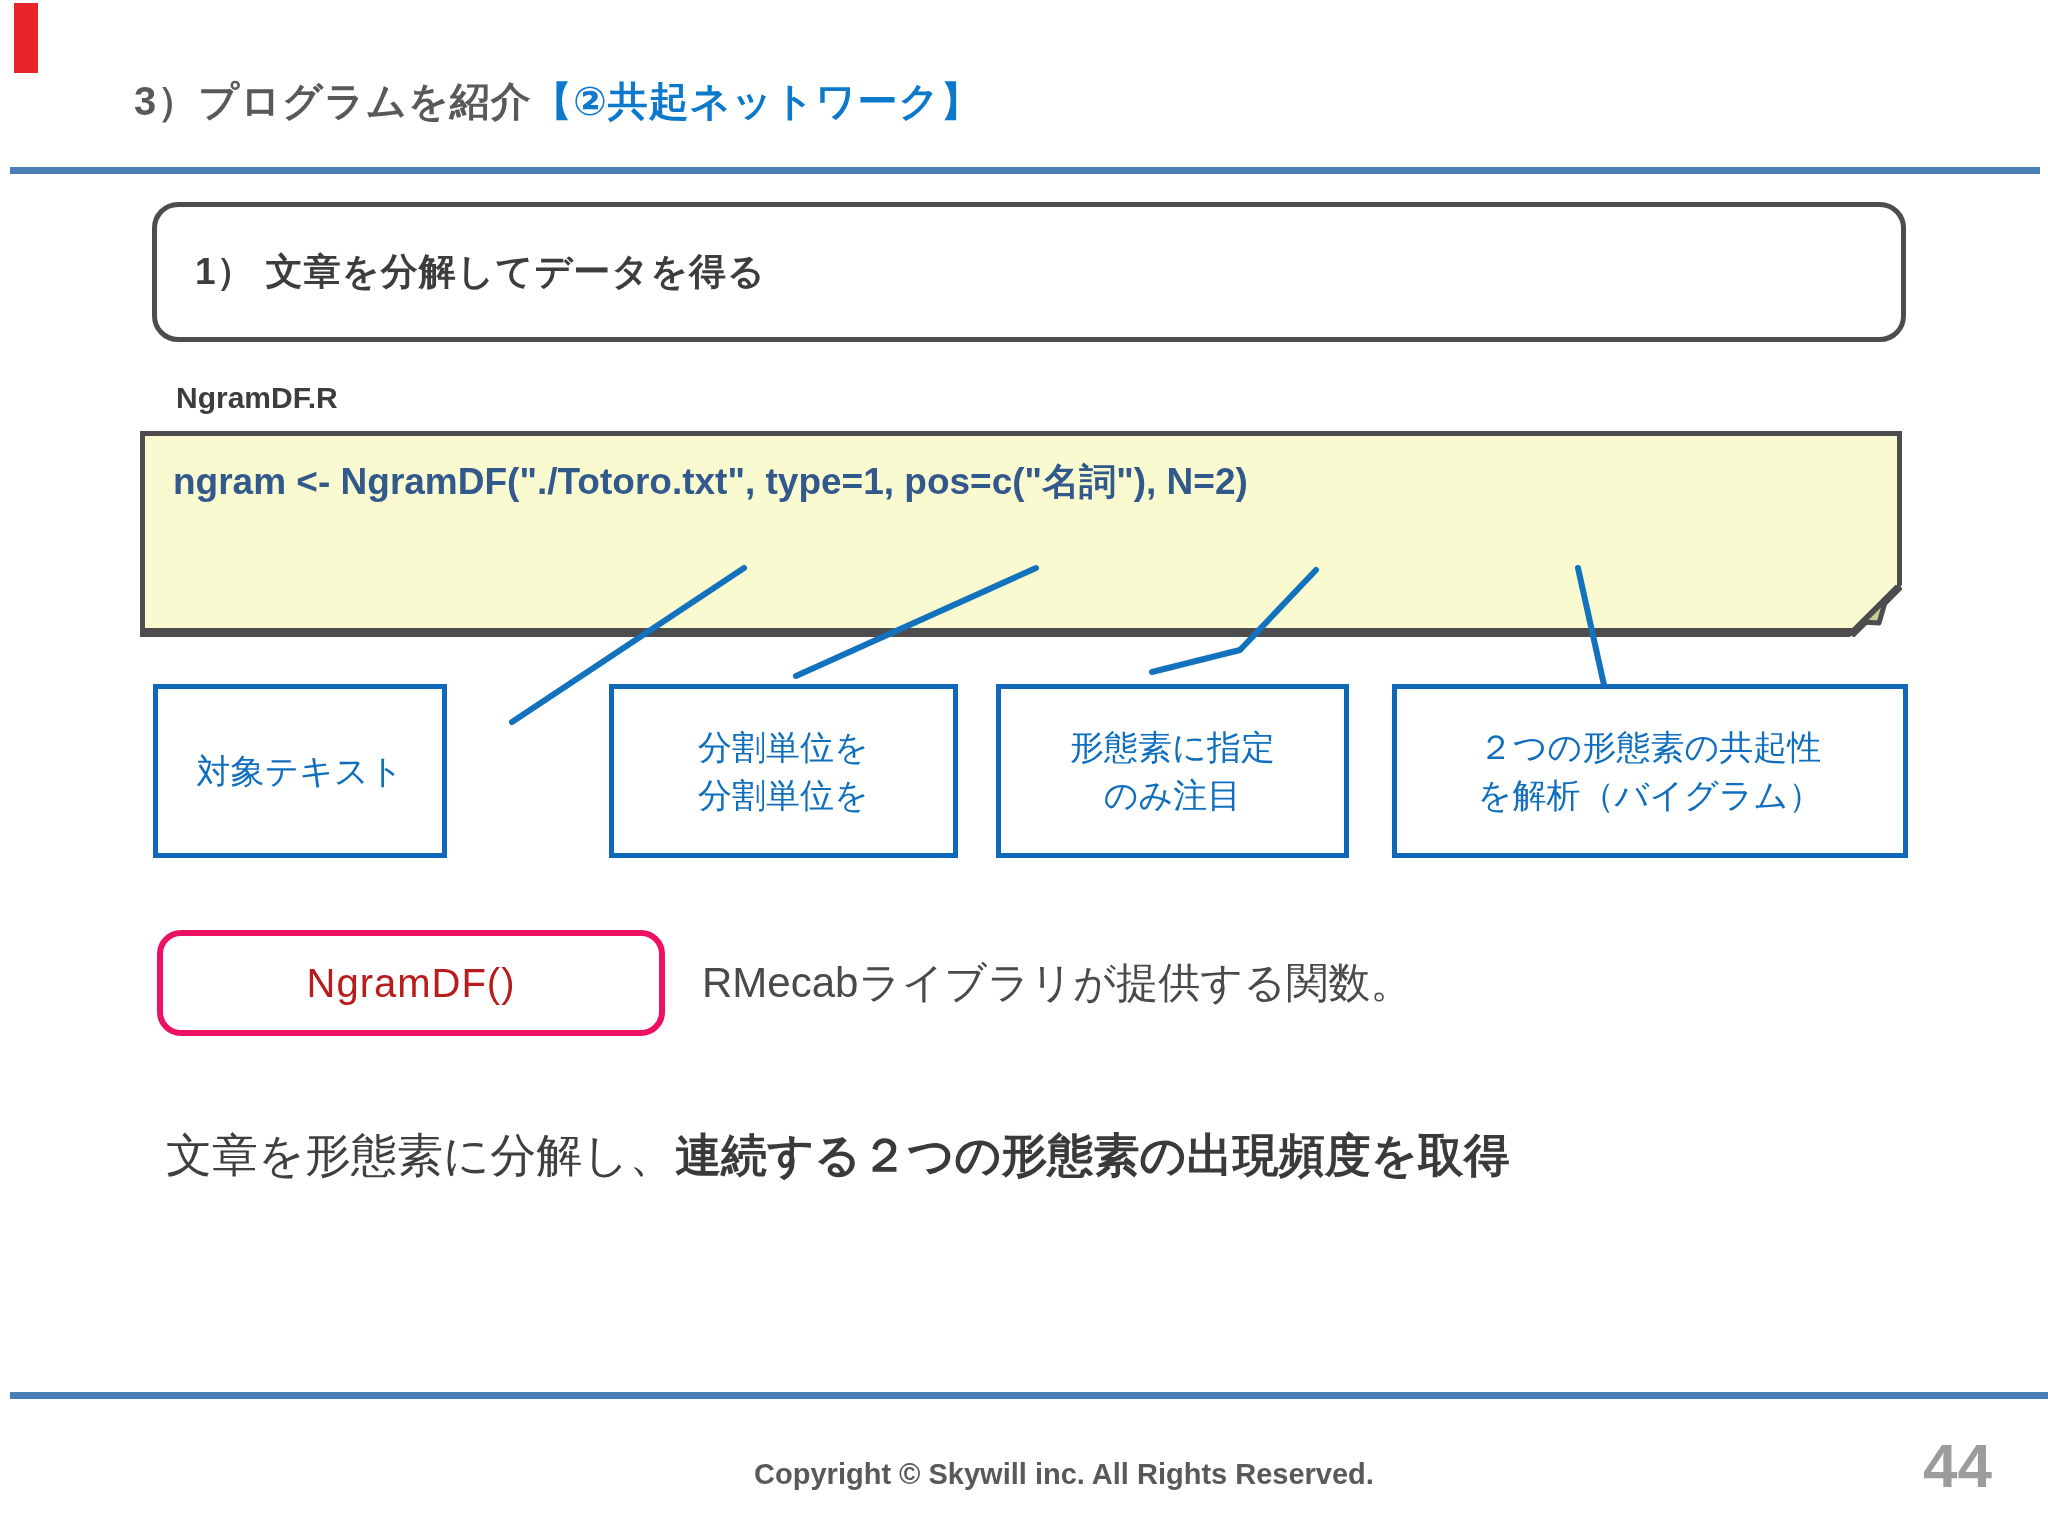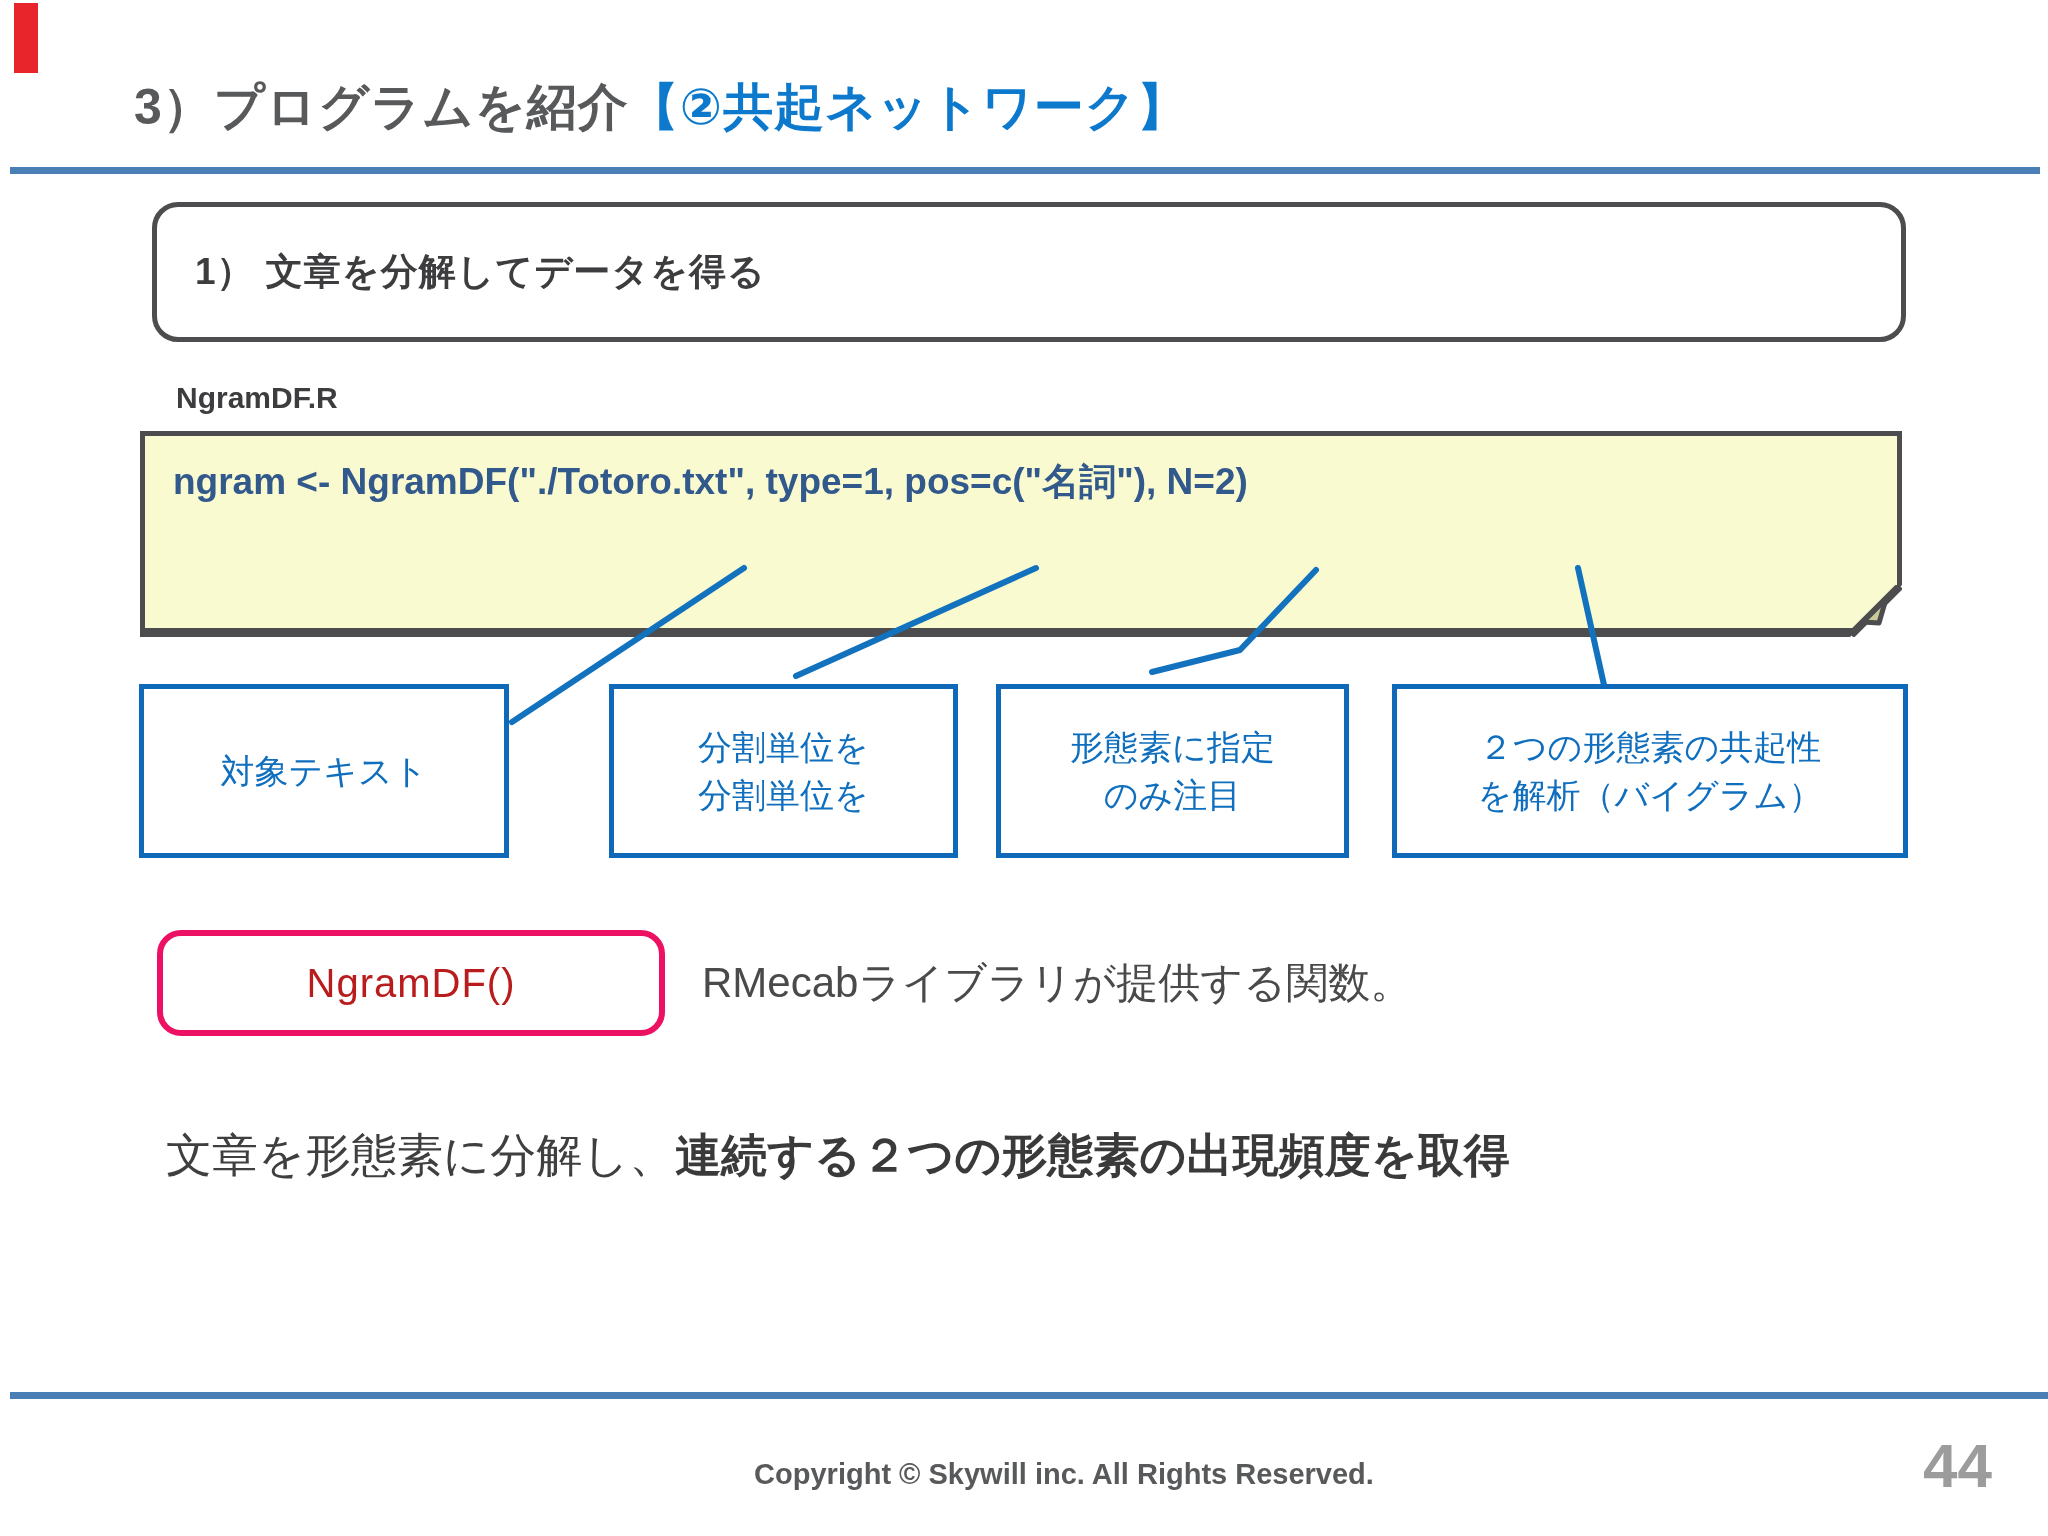--- a/index.html
+++ b/index.html
@@ -9,21 +9,21 @@
     background:#ffffff;
     overflow:hidden;
     font-family:"Liberation Sans","DejaVu Sans",sans-serif;
   }
   .abs{position:absolute;}
 
   
   .red-tab{left:14px;top:3px;width:24px;height:70px;background:#e8252a;}
 
   
-  .title{left:134px;top:74px;font-size:50px;font-weight:bold;letter-spacing:1px;white-space:nowrap;}
+  .title{left:134px;top:74px;font-size:40px;font-weight:bold;letter-spacing:1px;white-space:nowrap;}
   .title .t-gray{color:#58595b;}
   .title .t-blue{color:#0c79cc;}
 
   .rule{height:7px;background:#4a7fb6;}
   .rule-top{left:10px;top:167px;width:2030px;}
   .rule-bottom{left:10px;top:1392px;width:2038px;}
 
   
   .section-box{
     left:152px;top:202px;width:1754px;height:140px;
@@ -50,21 +50,21 @@
   
   .overlay{left:0;top:0;width:2048px;height:1536px;pointer-events:none;}
 
   
   .callout{
     top:684px;height:174px;
     border:5px solid #1068b8;background:#ffffff;box-sizing:border-box;
     display:flex;flex-direction:column;align-items:center;justify-content:center;
     color:#0f6fbe;font-size:34px;line-height:48px;text-align:center;
   }
-  .co-1{left:139px;width:370px;}
+  .co-1{left:153px;width:294px;}
   .co-2{left:609px;width:349px;}
   .co-3{left:996px;width:353px;}
   .co-4{left:1392px;width:516px;justify-content:center;}
 
   
   .func-box{
     left:157px;top:930px;width:508px;height:106px;
     border:6px solid #ed1164;border-radius:24px;background:#ffffff;box-sizing:border-box;
     display:flex;align-items:center;justify-content:center;
   }

